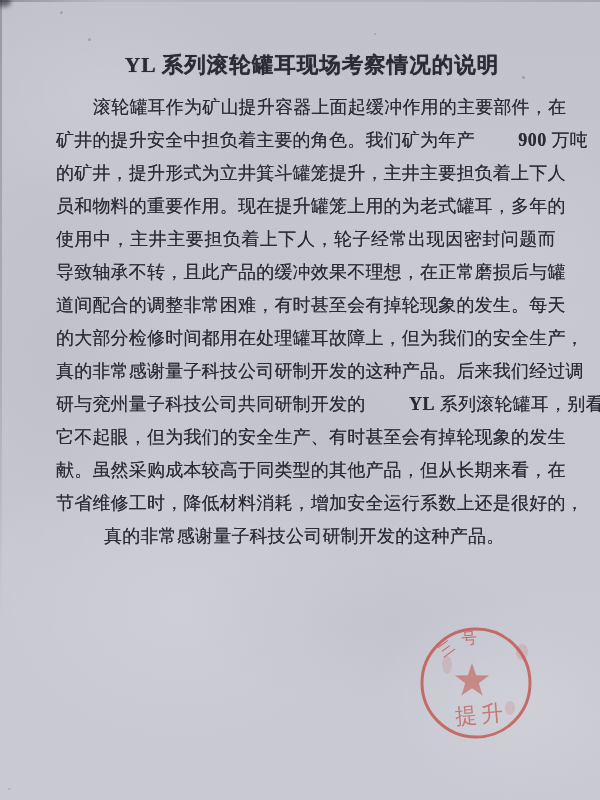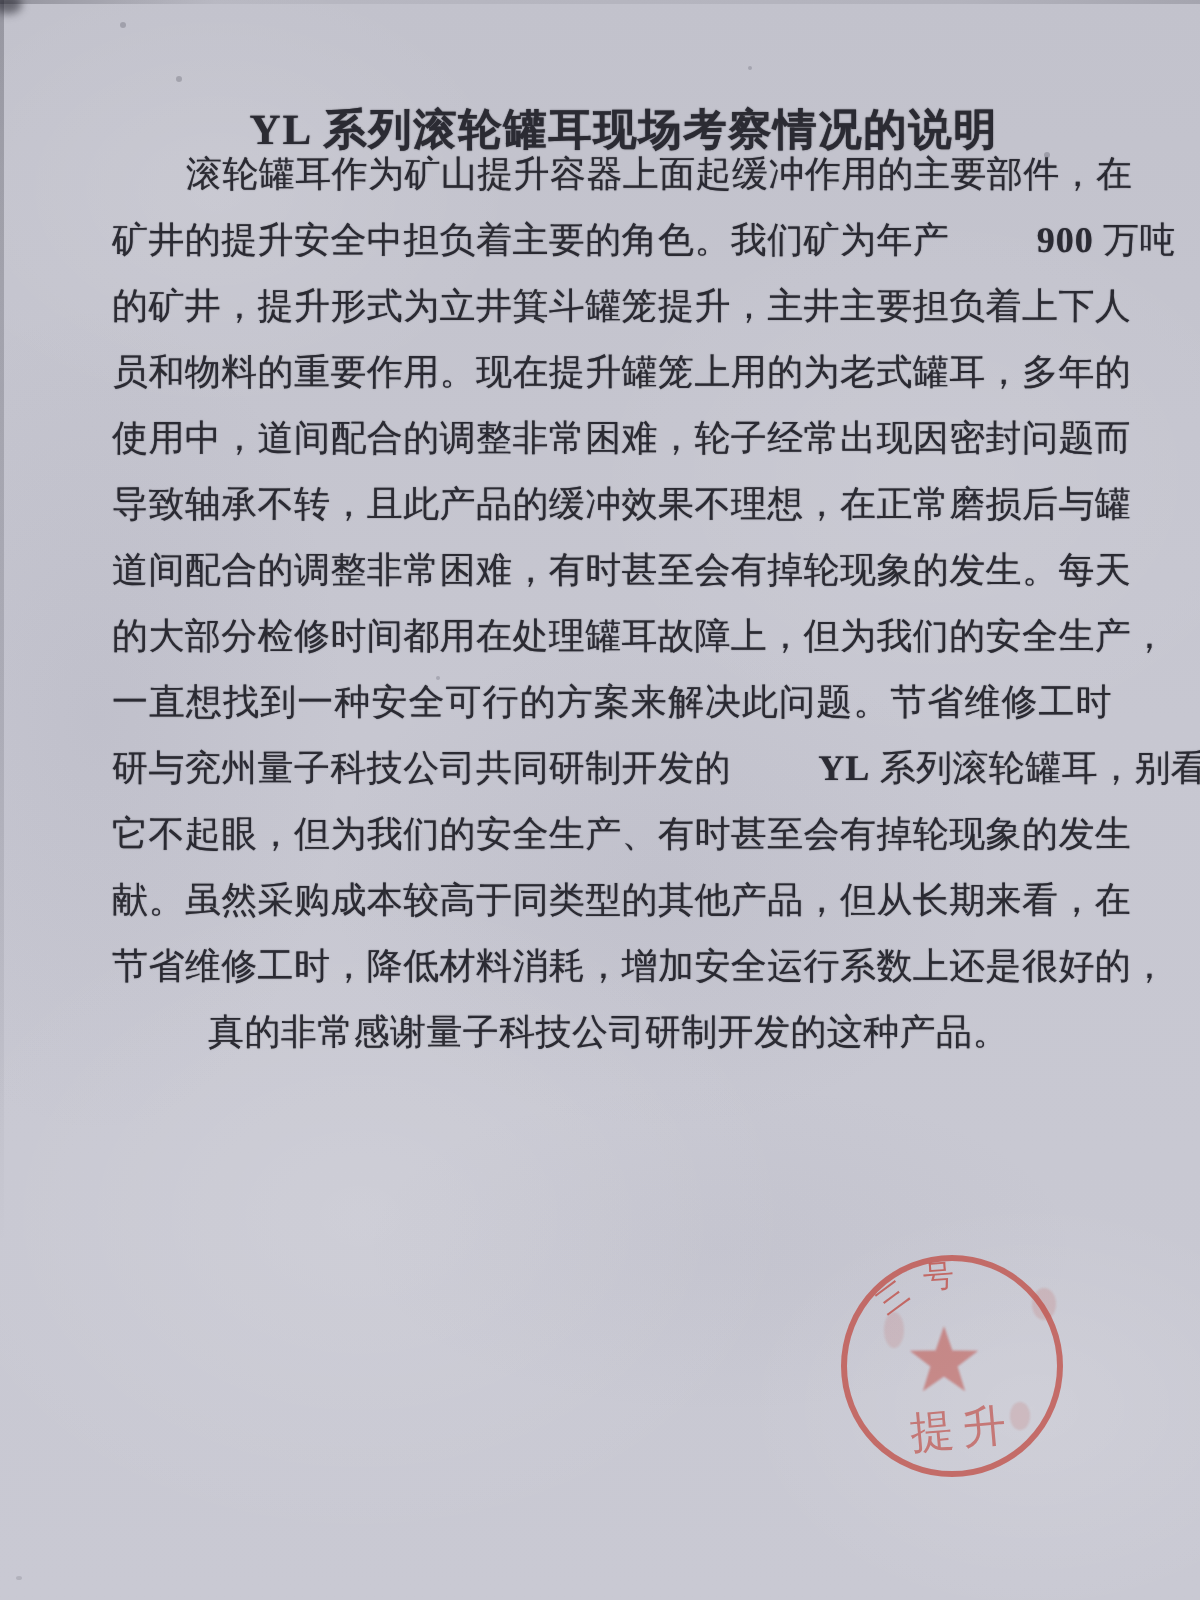--- a/index.html
+++ b/index.html
@@ -26,21 +26,21 @@
     background:linear-gradient(180deg,rgba(25,25,35,.5),rgba(25,25,35,.25) 60%,rgba(25,25,35,0));opacity:.5;}
   .corner-smudge{position:absolute;left:-3px;top:-3px;width:14px;height:10px;background:rgba(25,25,35,.55);border-radius:50%;filter:blur(2px);}
   .speck{position:absolute;background:rgba(45,45,58,.5);border-radius:50%;}
 
   .doc-title{
     position:absolute;top:38px;left:0;width:100%;margin:12px;
     text-align:center;font-size:21.5px;font-weight:700;letter-spacing:1px;
     text-shadow:0 0 .7px rgba(43,43,51,.9);
   }
   .doc-body{
-    position:absolute;left:56px;right:44px;top:71px;
+    position:absolute;left:56px;right:44px;top:91px;
     font-size:18px;line-height:33px;
     text-shadow:0 0 .6px rgba(43,43,51,.75);
   }
   .bodyline{
     text-align:justify;text-align-last:justify;
     height:33px;overflow:visible;white-space:nowrap;
     letter-spacing:.2px;
   }
   .bodyline.last{text-align-last:left;margin-left:48px;}
   .bodyline:first-child{padding-left:37px;}
@@ -68,25 +68,25 @@
   <div class="speck" style="left:218px;top:338px;width:2px;height:2px;opacity:.4"></div>
   <div class="speck" style="left:8px;top:788px;width:3px;height:2px;opacity:.3"></div>
 
   <h1 class="doc-title">YL 系列滚轮罐耳现场考察情况的说明</h1>
 
   <div class="doc-body">
       <div class="bodyline"><span>滚轮罐耳作为矿山提升容器上面起缓冲作用的主要部件，在</span></div>
       <div class="bodyline"><span>矿井的提升安全中担负着主要的角色。我们矿为年产 </span><span class="b">900</span><span> 万吨</span></div>
       <div class="bodyline"><span>的矿井，提升形式为立井箕斗罐笼提升，主井主要担负着上下人</span></div>
       <div class="bodyline"><span>员和物料的重要作用。现在提升罐笼上用的为老式罐耳，多年的</span></div>
-      <div class="bodyline"><span>使用中，道间配合的调整非常困难，轮子经常出现因密封问题而</span></div>
+      <div class="bodyline"><span>使用中，主井主要担负着上下人，轮子经常出现因密封问题而</span></div>
       <div class="bodyline"><span>导致轴承不转，且此产品的缓冲效果不理想，在正常磨损后与罐</span></div>
       <div class="bodyline"><span>道间配合的调整非常困难，有时甚至会有掉轮现象的发生。每天</span></div>
       <div class="bodyline"><span>的大部分检修时间都用在处理罐耳故障上，但为我们的安全生产，</span></div>
-      <div class="bodyline"><span>一直想找到一种安全可行的方案来解决此问题。节省维修工时</span></div>
+      <div class="bodyline"><span>真的非常感谢量子科技公司研制开发的这种产品。后来我们经过调</span></div>
       <div class="bodyline"><span>研与兖州量子科技公司共同研制开发的 </span><span class="b">YL</span><span> 系列滚轮罐耳，别看</span></div>
       <div class="bodyline"><span>它不起眼，但为我们的安全生产、有时甚至会有掉轮现象的发生</span></div>
       <div class="bodyline"><span>献。虽然采购成本较高于同类型的其他产品，但从长期来看，在</span></div>
       <div class="bodyline"><span>节省维修工时，降低材料消耗，增加安全运行系数上还是很好的，</span></div>
       <div class="bodyline last"><span>真的非常感谢量子科技公司研制开发的这种产品。</span></div>
     </div>
 
   <svg class="stamp" viewBox="0 0 150 150">
     <defs>
       <path id="sealArc" d="M 35,75 A 40,40 0 0 1 115,75" fill="none"></path>

